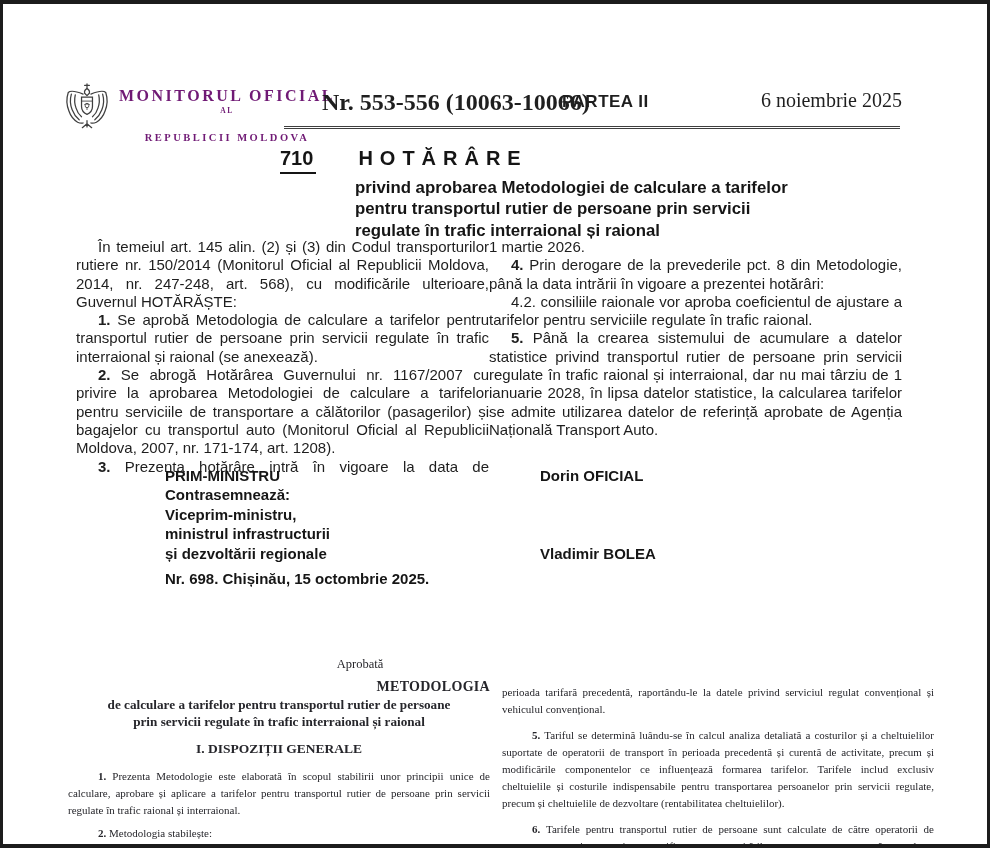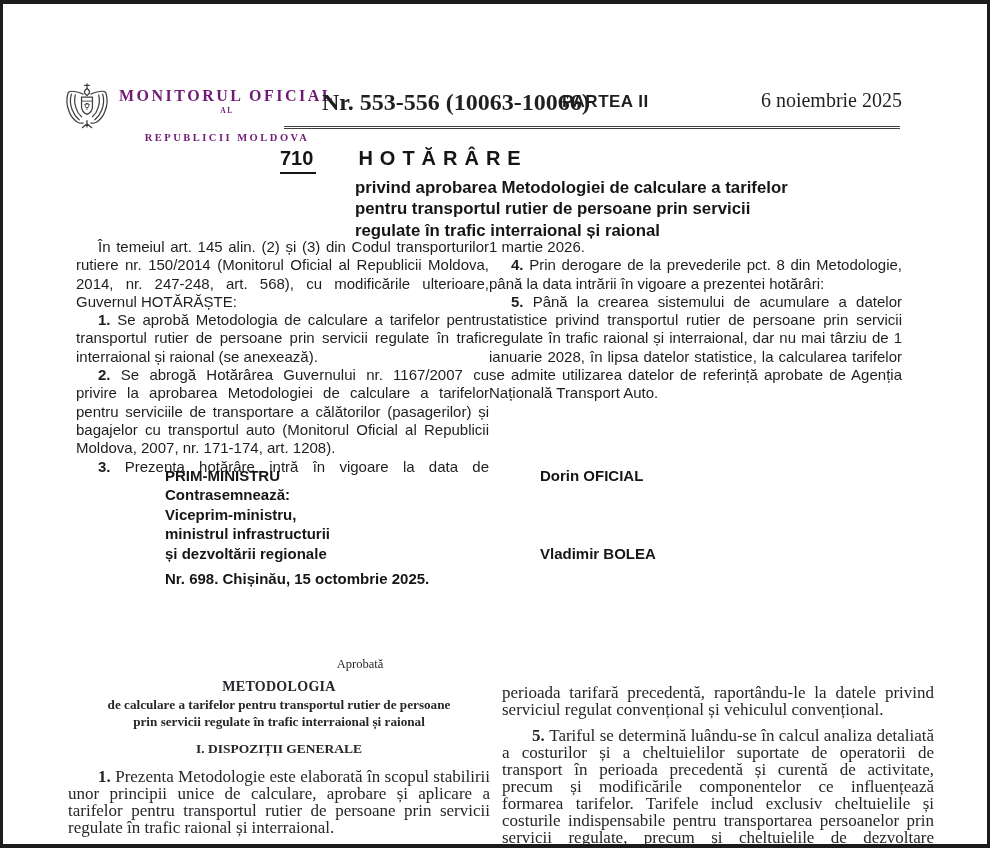--- a/index.html
+++ b/index.html
@@ -45,24 +45,24 @@
   .sig-pm { top:0; }
   .sig-cs { top:77.6px; }
   .sig-reg { margin-top:6px; white-space:nowrap; }
 
   
   .metho { position:absolute; top:652px; left:65px; width:866px; display:flex; gap:12px;
     font-family:"Liberation Serif", serif; color:#26262b; }
   .m-left { width:422px; }
   .m-right { width:432px; padding-top:28px; }
   .approval { width:240px; margin-left:172px; text-align:center; font-size:12.5px; line-height:16px; white-space:nowrap; }
-  .m-title { text-align:center; font-weight:bold; font-size:14px; margin-top:7px; letter-spacing:0.3px; }
+  .m-title { text-align:right; font-weight:bold; font-size:14px; margin-top:7px; letter-spacing:0.3px; }
   .m-sub { text-align:center; font-weight:bold; font-size:13.2px; line-height:17px; margin-top:1px; }
   .m-section { text-align:center; font-weight:bold; font-size:13.5px; margin-top:11px; }
-  .mp { font-size:17px; line-height:17px; text-align:justify; text-indent:30px; }
+  .mp { font-size:11px; line-height:17px; text-align:justify; text-indent:30px; }
   .mp.noind { text-indent:0; }
   .mp.j-last { text-align-last:justify; }
   .m-left .mp.first { margin-top:11px; }
   .m-left .mp + .mp { margin-top:6px; }
   .m-right .mp + .mp { margin-top:9px; }
 </style>
 </head>
 <body>
 
 <div class="page">
@@ -113,20 +113,21 @@
   <div class="decree-cols">
     <div class="col">
       <p class="dp"><b></b><span>În temeiul art. 145 alin. (2) și (3) din Codul transporturilor rutiere nr. 150/2014 (Monitorul Oficial al Republicii Moldova, 2014, nr. 247-248, art. 568), cu modificările ulterioare, Guvernul HOTĂRĂȘTE:</span></p>
       <p class="dp"><b>1. </b><span>Se aprobă Metodologia de calculare a tarifelor pentru transportul rutier de persoane prin servicii regulate în trafic interraional și raional (se anexează).</span></p>
       <p class="dp"><b>2. </b><span>Se abrogă Hotărârea Guvernului nr. 1167/2007 cu privire la aprobarea Metodologiei de calculare a tarifelor pentru serviciile de transportare a călătorilor (pasagerilor) și bagajelor cu transportul auto (Monitorul Oficial al Republicii Moldova, 2007, nr. 171-174, art. 1208).</span></p>
       <p class="dp j-last"><b>3. </b><span>Prezenta hotărâre intră în vigoare la data de</span></p>
     </div>
     <div class="col">
       <p class="dp noind"><b></b><span>1 martie 2026.</span></p>
       <p class="dp"><b>4. </b><span>Prin derogare de la prevederile pct. 8 din Metodologie, până la data intrării în vigoare a prezentei hotărâri:</span></p>
+      <p class="dp"><b></b><span>4.2. consiliile raionale vor aproba coeficientul de ajustare a tarifelor pentru serviciile regulate în trafic raional.</span></p>
       <p class="dp"><b>5. </b><span>Până la crearea sistemului de acumulare a datelor statistice privind transportul rutier de persoane prin servicii regulate în trafic raional și interraional, dar nu mai târziu de 1 ianuarie 2028, în lipsa datelor statistice, la calcularea tarifelor se admite utilizarea datelor de referință aprobate de Agenția Națională Transport Auto.</span></p>
     </div>
   </div>
 
   <div class="signature">
     <div>PRIM-MINISTRU</div>
     <div>Contrasemnează:</div>
     <div>Viceprim-ministru,</div>
     <div>ministrul infrastructurii</div>
     <div>și dezvoltării regionale</div>

